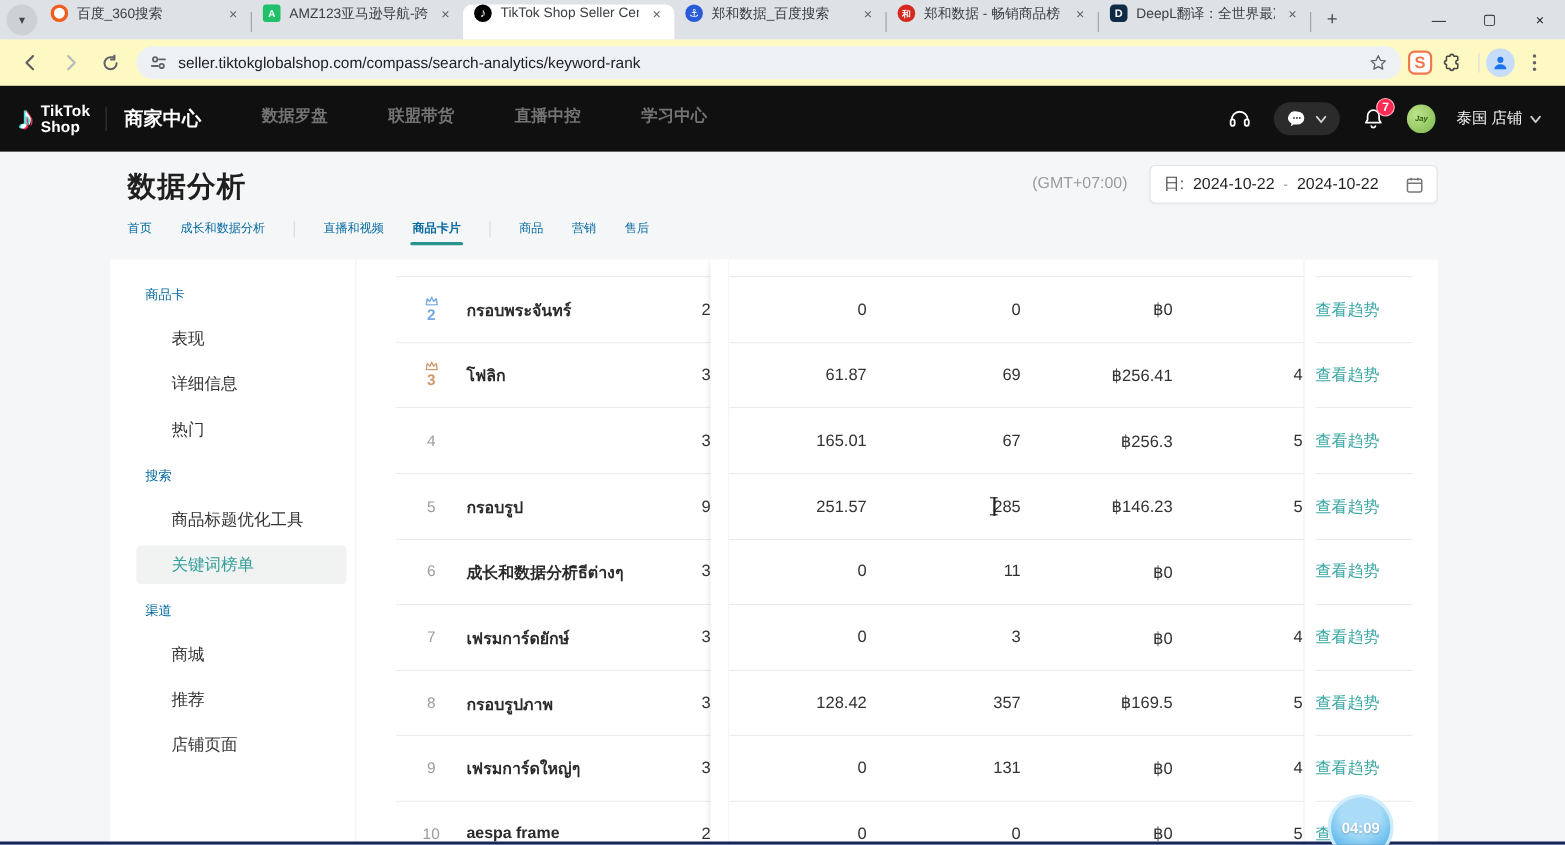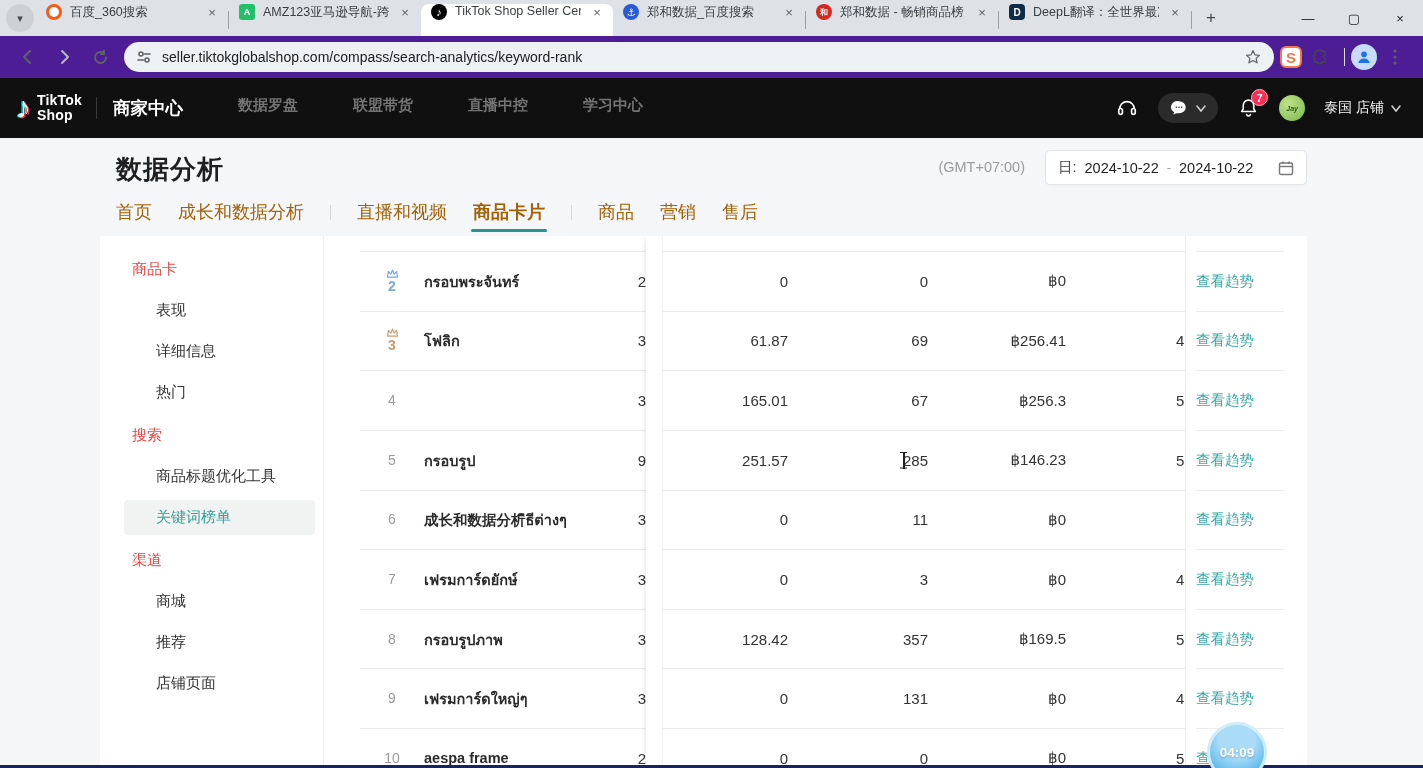--- a/index.html
+++ b/index.html
@@ -19,21 +19,21 @@
   .fav-amz { background:#21c06a; }
   .fav-tiktok { background:#000; border-radius:50%; color:#fff; font-size:11px; }
   .fav-zh-blue { background:#2a5bd7; border-radius:50%; font-size:10px; }
   .fav-zh-red { background:#d5281f; border-radius:50%; font-size:8px; }
   .fav-deepl { background:#0f2b46; border-radius:4px; font-size:10px; }
   .newtab-btn { width:26px; height:26px; margin:0 0 5px 6px; display:flex; align-items:center; justify-content:center; color:#45494d; font-size:17px; border-radius:50%; }
   .win-controls { margin-left:auto; display:flex; height:36px; }
   .win-btn { width:46px; height:100%; display:flex; align-items:center; justify-content:center; color:#202124; font-size:13px; }
 
   
-  .toolbar { position:absolute; left:0; top:36px; width:100%; height:42px; background:#4c1d95; display:flex; align-items:center; padding:0 10px;justify-content:flex-end; }
+  .toolbar { position:absolute; left:0; top:36px; width:100%; height:42px; background:#fef9c3; display:flex; align-items:center; padding:0 10px;justify-content:flex-end; }
   .nav-ic { width:30px; height:30px; display:flex; align-items:center; justify-content:center; margin:0 3px; border-radius:50%; }
   .urlbar { flex:1; height:30px; margin:0 6px; background:#eef1f4; border-radius:15px; display:flex; align-items:center; padding:0 12px; }
   .urlbar .site-ic { margin-right:10px; display:flex; }
   .url-text { flex:1; font-size:14px; color:#202124; white-space:nowrap; overflow:hidden; }
   .ext-s { width:22px; height:22px; border-radius:6px; background:#fff; color:#f2774b; font-weight:bold; font-size:15px; display:flex; align-items:center; justify-content:center; border:2px solid #f2774b; }
   .profile-ic { width:26px; height:26px; border-radius:50%; background:#c7dcf8; display:flex; align-items:center; justify-content:center; }
   .tb-sep { width:1px; height:18px; background:#dadce0; margin:0 6px; }
 
   
   .appnav { position:absolute; left:0; top:78px; width:100%; height:60px; background:#101010; display:flex; align-items:center; color:#fff; }
@@ -54,31 +54,31 @@
   
   .pageband { position:absolute; left:0; top:138px; width:100%; height:98px; background:#f5f6f7; }
   .page-title { position:absolute; left:116px; top:14px; font-size:26px; font-weight:600; color:#1f1f1f; letter-spacing:1px; }
   .gmt { position:absolute; right:398px; top:21px; font-size:14.5px; color:#9b9b9b; }
   .datebox { position:absolute; right:116px; top:12px; width:262px; height:35px; background:#fff; border:1px solid #e4e4e4; border-radius:5px; display:flex; align-items:center; padding:0 12px; gap:8px; box-shadow:0 1px 2px rgba(0,0,0,.03); }
   .datebox .dlabel { font-size:14.5px; color:#444; }
   .datebox .dval { font-size:14.5px; color:#1f1f1f; font-weight:500; }
   .datebox .dsep { color:#999; font-size:13px; }
   .datebox .cal { margin-left:auto; display:flex; }
   .pagetabs { position:absolute; left:116px; top:62px; display:flex; align-items:center; gap:26px; }
-  .ptab { font-size:18px; color:#a16207; padding-bottom:8px; position:relative; white-space:nowrap; }
+  .ptab { font-size:11px; color:#0369a1; padding-bottom:8px; position:relative; white-space:nowrap; }
   .ptab.active { font-weight:600; }
   .ptab.active::after { content:""; position:absolute; left:-2px; right:-2px; bottom:0; height:3px; background:#2b938d; border-radius:2px; }
   .ptab-sep { width:1px; height:15px; background:#d9d9d9; margin-bottom:7px; }
 
   
   .card { position:absolute; left:100px; top:236px; width:1207px; height:532px; background:#fff; overflow:hidden; }
 
   
   .sidebar { position:absolute; left:16px; top:0; width:208px; height:100%; border-right:1px solid #f0f0f0; padding-top:24px; }
-  .sb-label { font-size:15px; color:#ef4444; padding-left:16px; margin-bottom:14px; }
+  .sb-label { font-size:12px; color:#0369a1; padding-left:16px; margin-bottom:14px; }
   .sb-item { font-size:15px; color:#333; padding:8px 0 8px 32px; margin:2px 8px 6px 8px; border-radius:4px; }
   .sb-item.active { background:#f1f2f2; color:#35a09b; }
   .sb-gap { height:10px; }
 
   
   .tablearea { position:absolute; left:260px; top:0; width:924px; height:100%; }
   .row-sliver { height:15px; }
   .trow { position:relative; height:59.65px; border-top:1px solid #ebebeb; }
   .cell { position:absolute; top:0; height:100%; display:flex; align-items:center; font-size:15px; color:#333; }
   .c-rank { left:12px; width:40px; flex-direction:column; justify-content:center; font-size:14px; color:#9b9b9b; }

